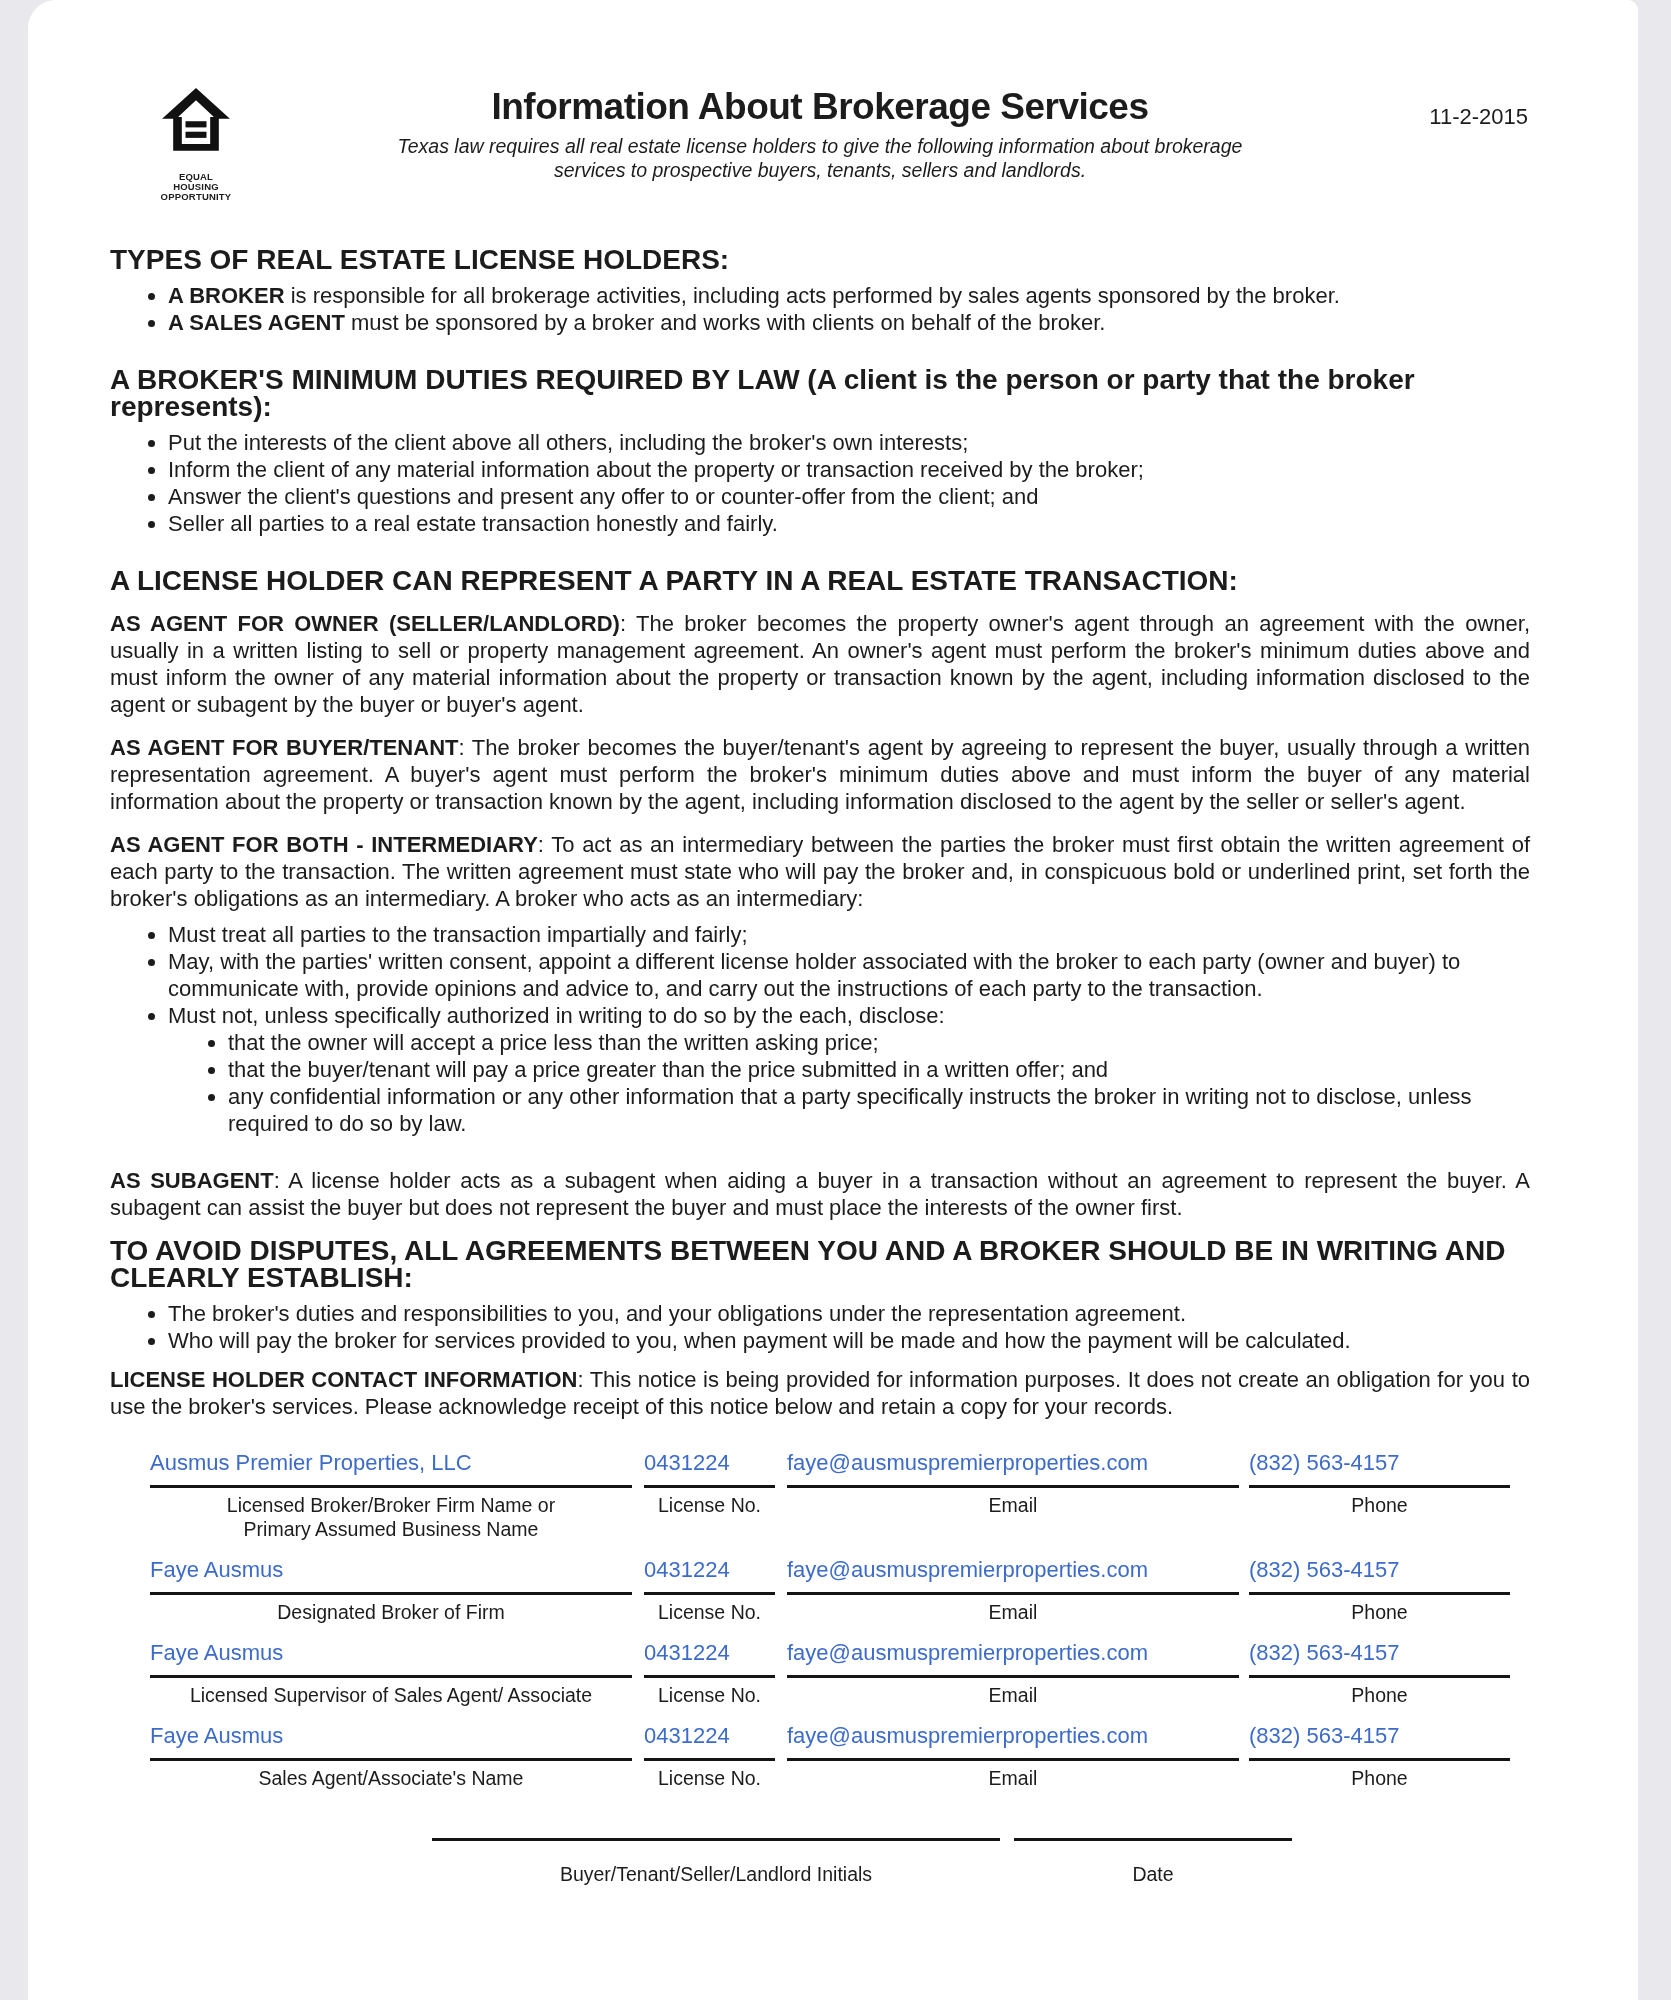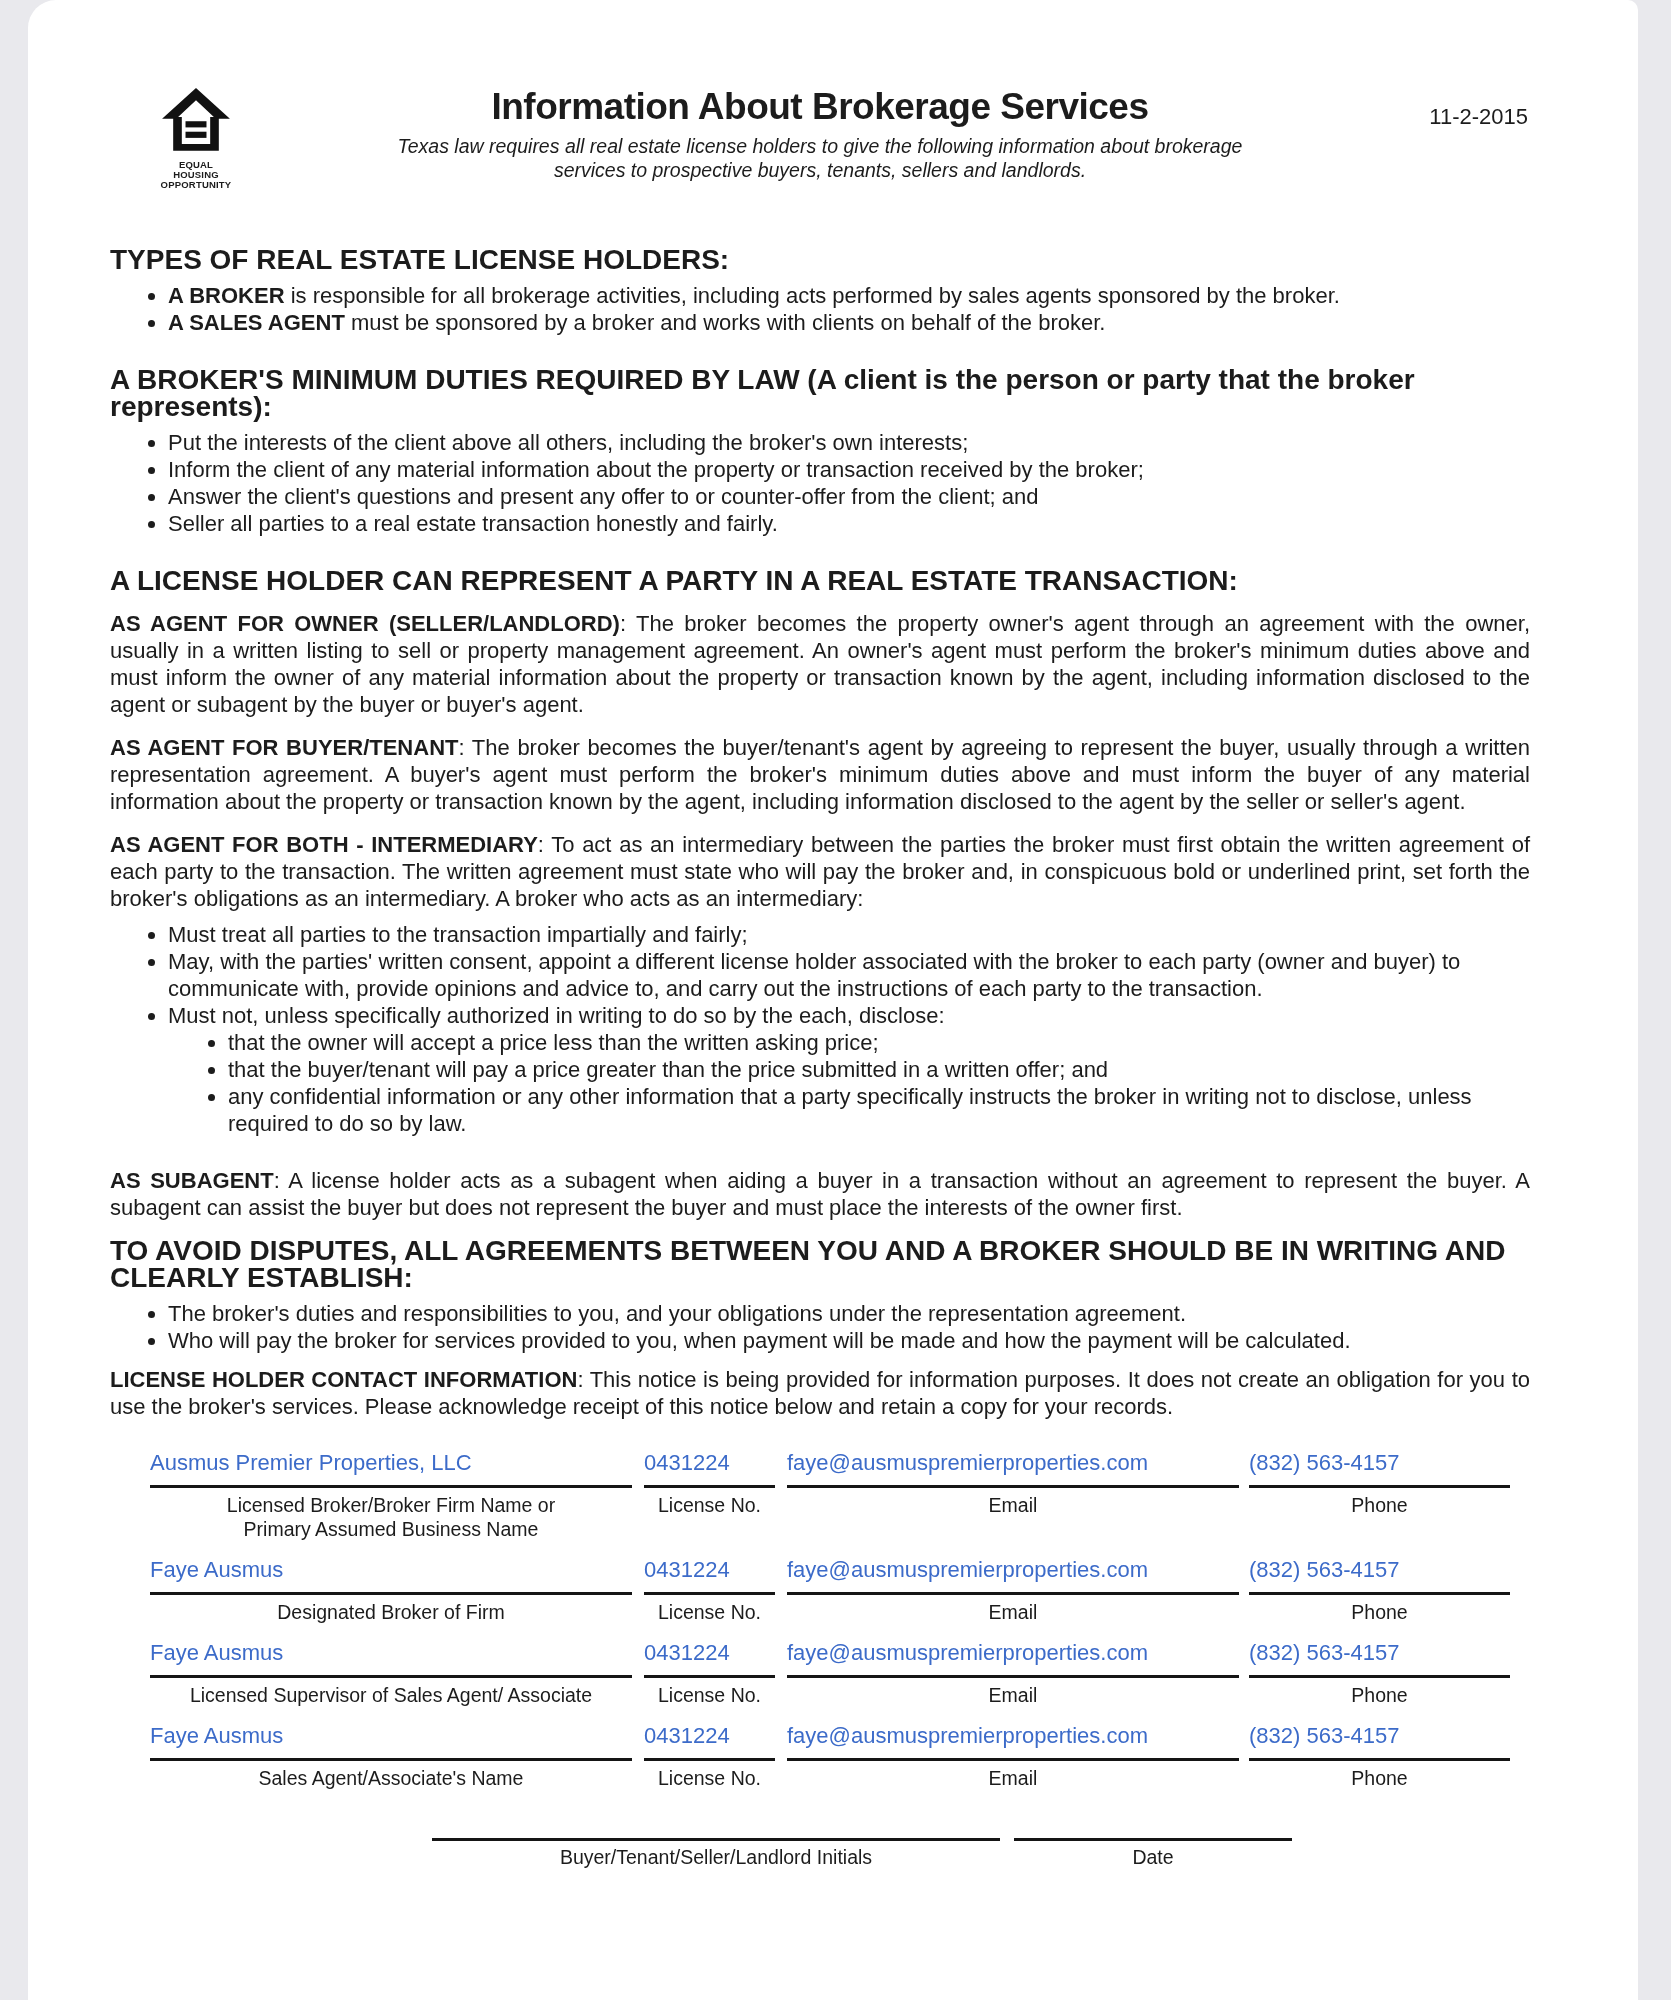--- a/index.html
+++ b/index.html
@@ -11,21 +11,21 @@
   }
   .page{
     position:absolute;left:28px;right:33px;top:0;bottom:0;background:#ffffff;
     border-top-left-radius:28px;border-top-right-radius:10px;
   }
   .content{position:absolute;left:82px;top:0;width:1420px;}
 
   
   .header{position:relative;padding-top:86px;min-height:120px;}
   .eho-logo{position:absolute;left:46px;top:86px;width:80px;text-align:center;}
-  .eho-logo .eho-text{font-size:9.5px;line-height:10px;font-weight:bold;letter-spacing:.2px;margin-top:2px;}
+  .eho-logo .eho-text{font-size:9.5px;line-height:10px;font-weight:bold;letter-spacing:.2px;margin-top:14px;}
   .doc-title{text-align:center;font-size:37px;font-weight:bold;letter-spacing:-.5px;margin:0 120px;}
   .doc-subtitle{
     text-align:center;font-style:italic;font-size:19.5px;line-height:24px;
     max-width:880px;margin:6px auto 0 auto;
   }
   .doc-date{position:absolute;right:2px;top:104px;font-size:22px;}
 
   
   .h-sec{font-size:28px;font-weight:bold;line-height:27px;}
   .para{font-size:22px;line-height:27px;text-align:justify;}
@@ -44,21 +44,21 @@
   .tc1{width:482px;margin-left:40px;}
   .tc2{width:131px;margin-left:12px;}
   .tc3{width:452px;margin-left:12px;}
   .tc4{width:261px;margin-left:10px;}
   .tval{color:var(--link-blue);font-size:22px;padding-bottom:9px;border-bottom:3px solid var(--line);}
   .tlabel{font-size:19.5px;line-height:24px;text-align:center;margin-top:5px;}
   .label-narrow{max-width:380px;margin:0 auto;}
 
   
   .sig-row{display:flex;margin-top:48px;margin-left:322px;}
-  .sigline{border-top:3px solid var(--line);padding-top:5px;}
+  .sigline{border-top:3px solid var(--line);padding-top:22px;}
   .sig-initials{width:568px;}
   .sig-date{width:278px;margin-left:14px;}
   .siglabel{font-size:19.5px;text-align:center;}
 
   
   .footer{display:flex;justify-content:space-between;margin-top:40px;font-size:22px;font-weight:bold;}
   .form-codes{text-align:right;font-size:20px;line-height:26px;margin-top:4px;}
 </style>
 </head>
 <body>

